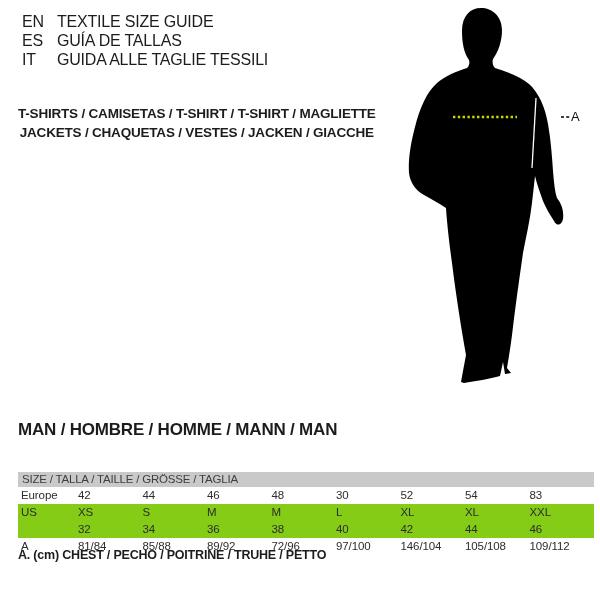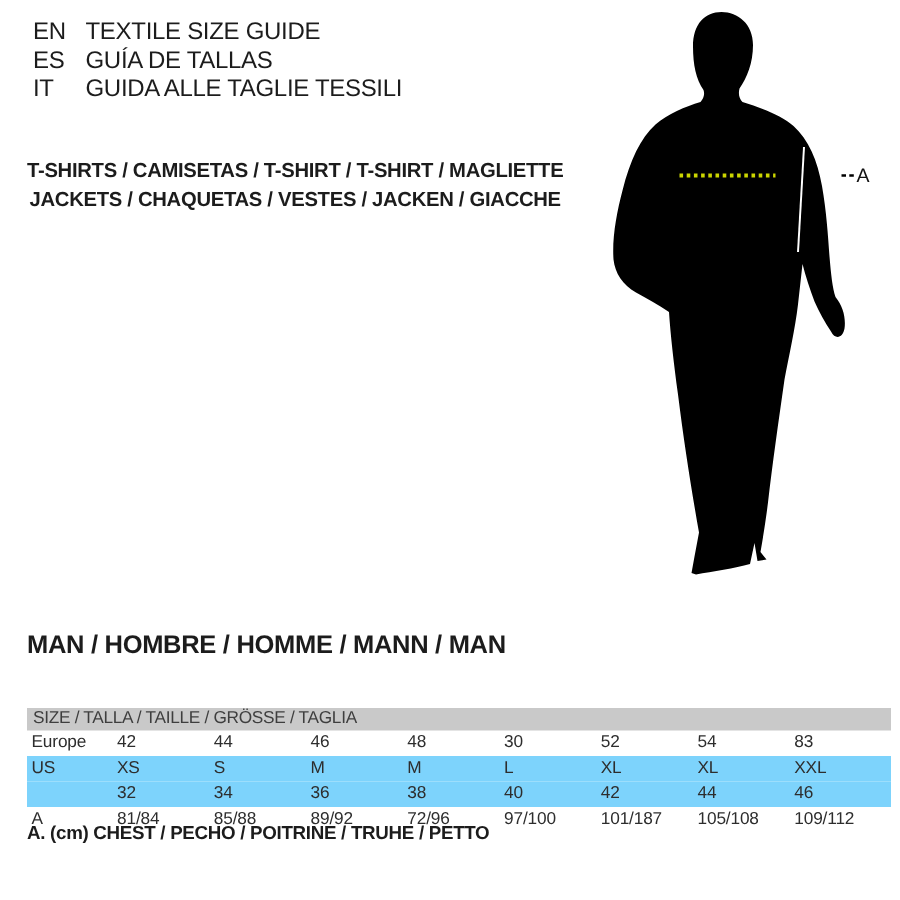--- a/index.html
+++ b/index.html
@@ -32,21 +32,21 @@
   .size-table { left:18px; top:472px; width:576px; }
   .thead {
     height:15px; line-height:15px; background:#c9c9c9;
     font-size:11.5px; color:#3e3e3e; padding-left:4px; letter-spacing:-0.2px;
   }
   .trow {
     display:grid; grid-template-columns:60px repeat(8, 1fr);
     height:17px; line-height:17px; font-size:11.5px; color:#2d2d2d;
     letter-spacing:-0.1px;
   }
-  .trow.stripe { background:#7dd3fc; }
+  .trow.stripe { background:#84cc16; }
   .tlabel { padding-left:3px; }
   .tval { text-align:left; }
 
   
   .footnote { left:18px; top:548px; font-size:12.5px; font-weight:bold; letter-spacing:-0.2px; }
 </style>
 </head>
 <body>
 
 <div class="abs lang-block">
@@ -153,19 +153,19 @@
     <span class="tval">46</span>
   </div>
 
   <div class="trow">
     <span class="tlabel">A</span>
     <span class="tval">81/84</span>
     <span class="tval">85/88</span>
     <span class="tval">89/92</span>
     <span class="tval">72/96</span>
     <span class="tval">97/100</span>
-    <span class="tval">101/187</span>
+    <span class="tval">146/104</span>
     <span class="tval">105/108</span>
     <span class="tval">109/112</span>
   </div>
 </div>
 
 <div class="abs footnote">A. (cm) CHEST / PECHO / POITRINE / TRUHE / PETTO</div>
 
 </body></html>

